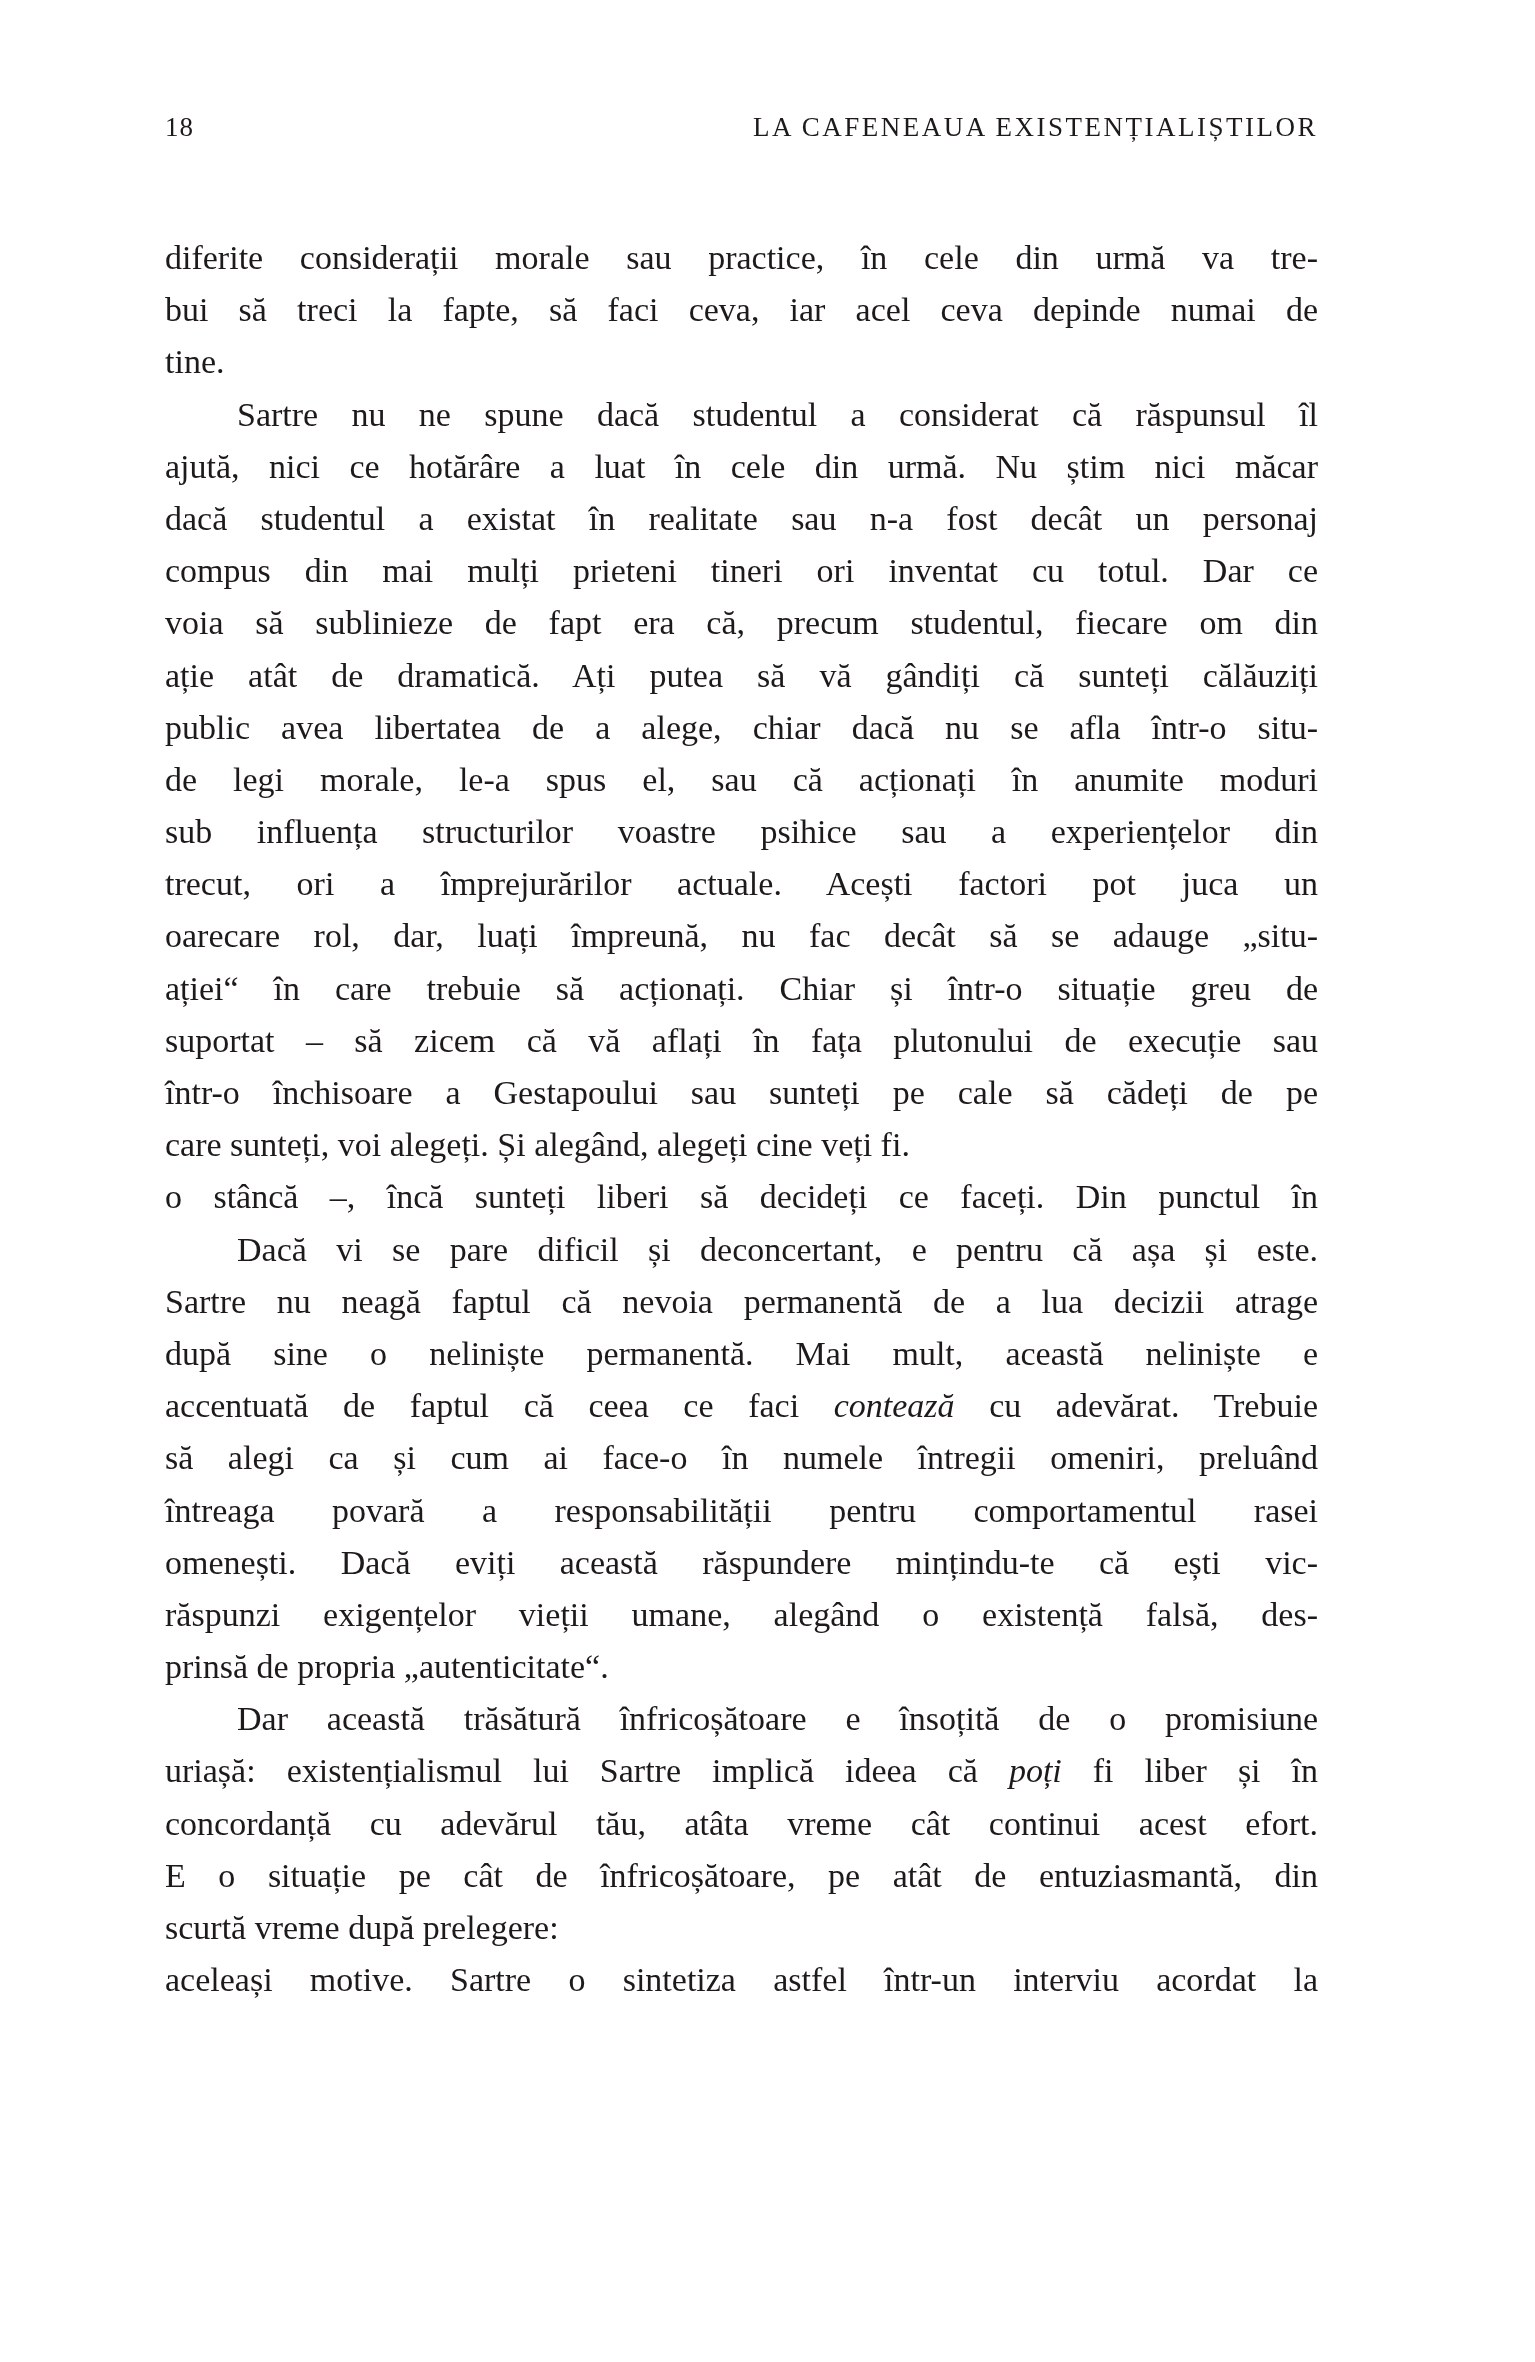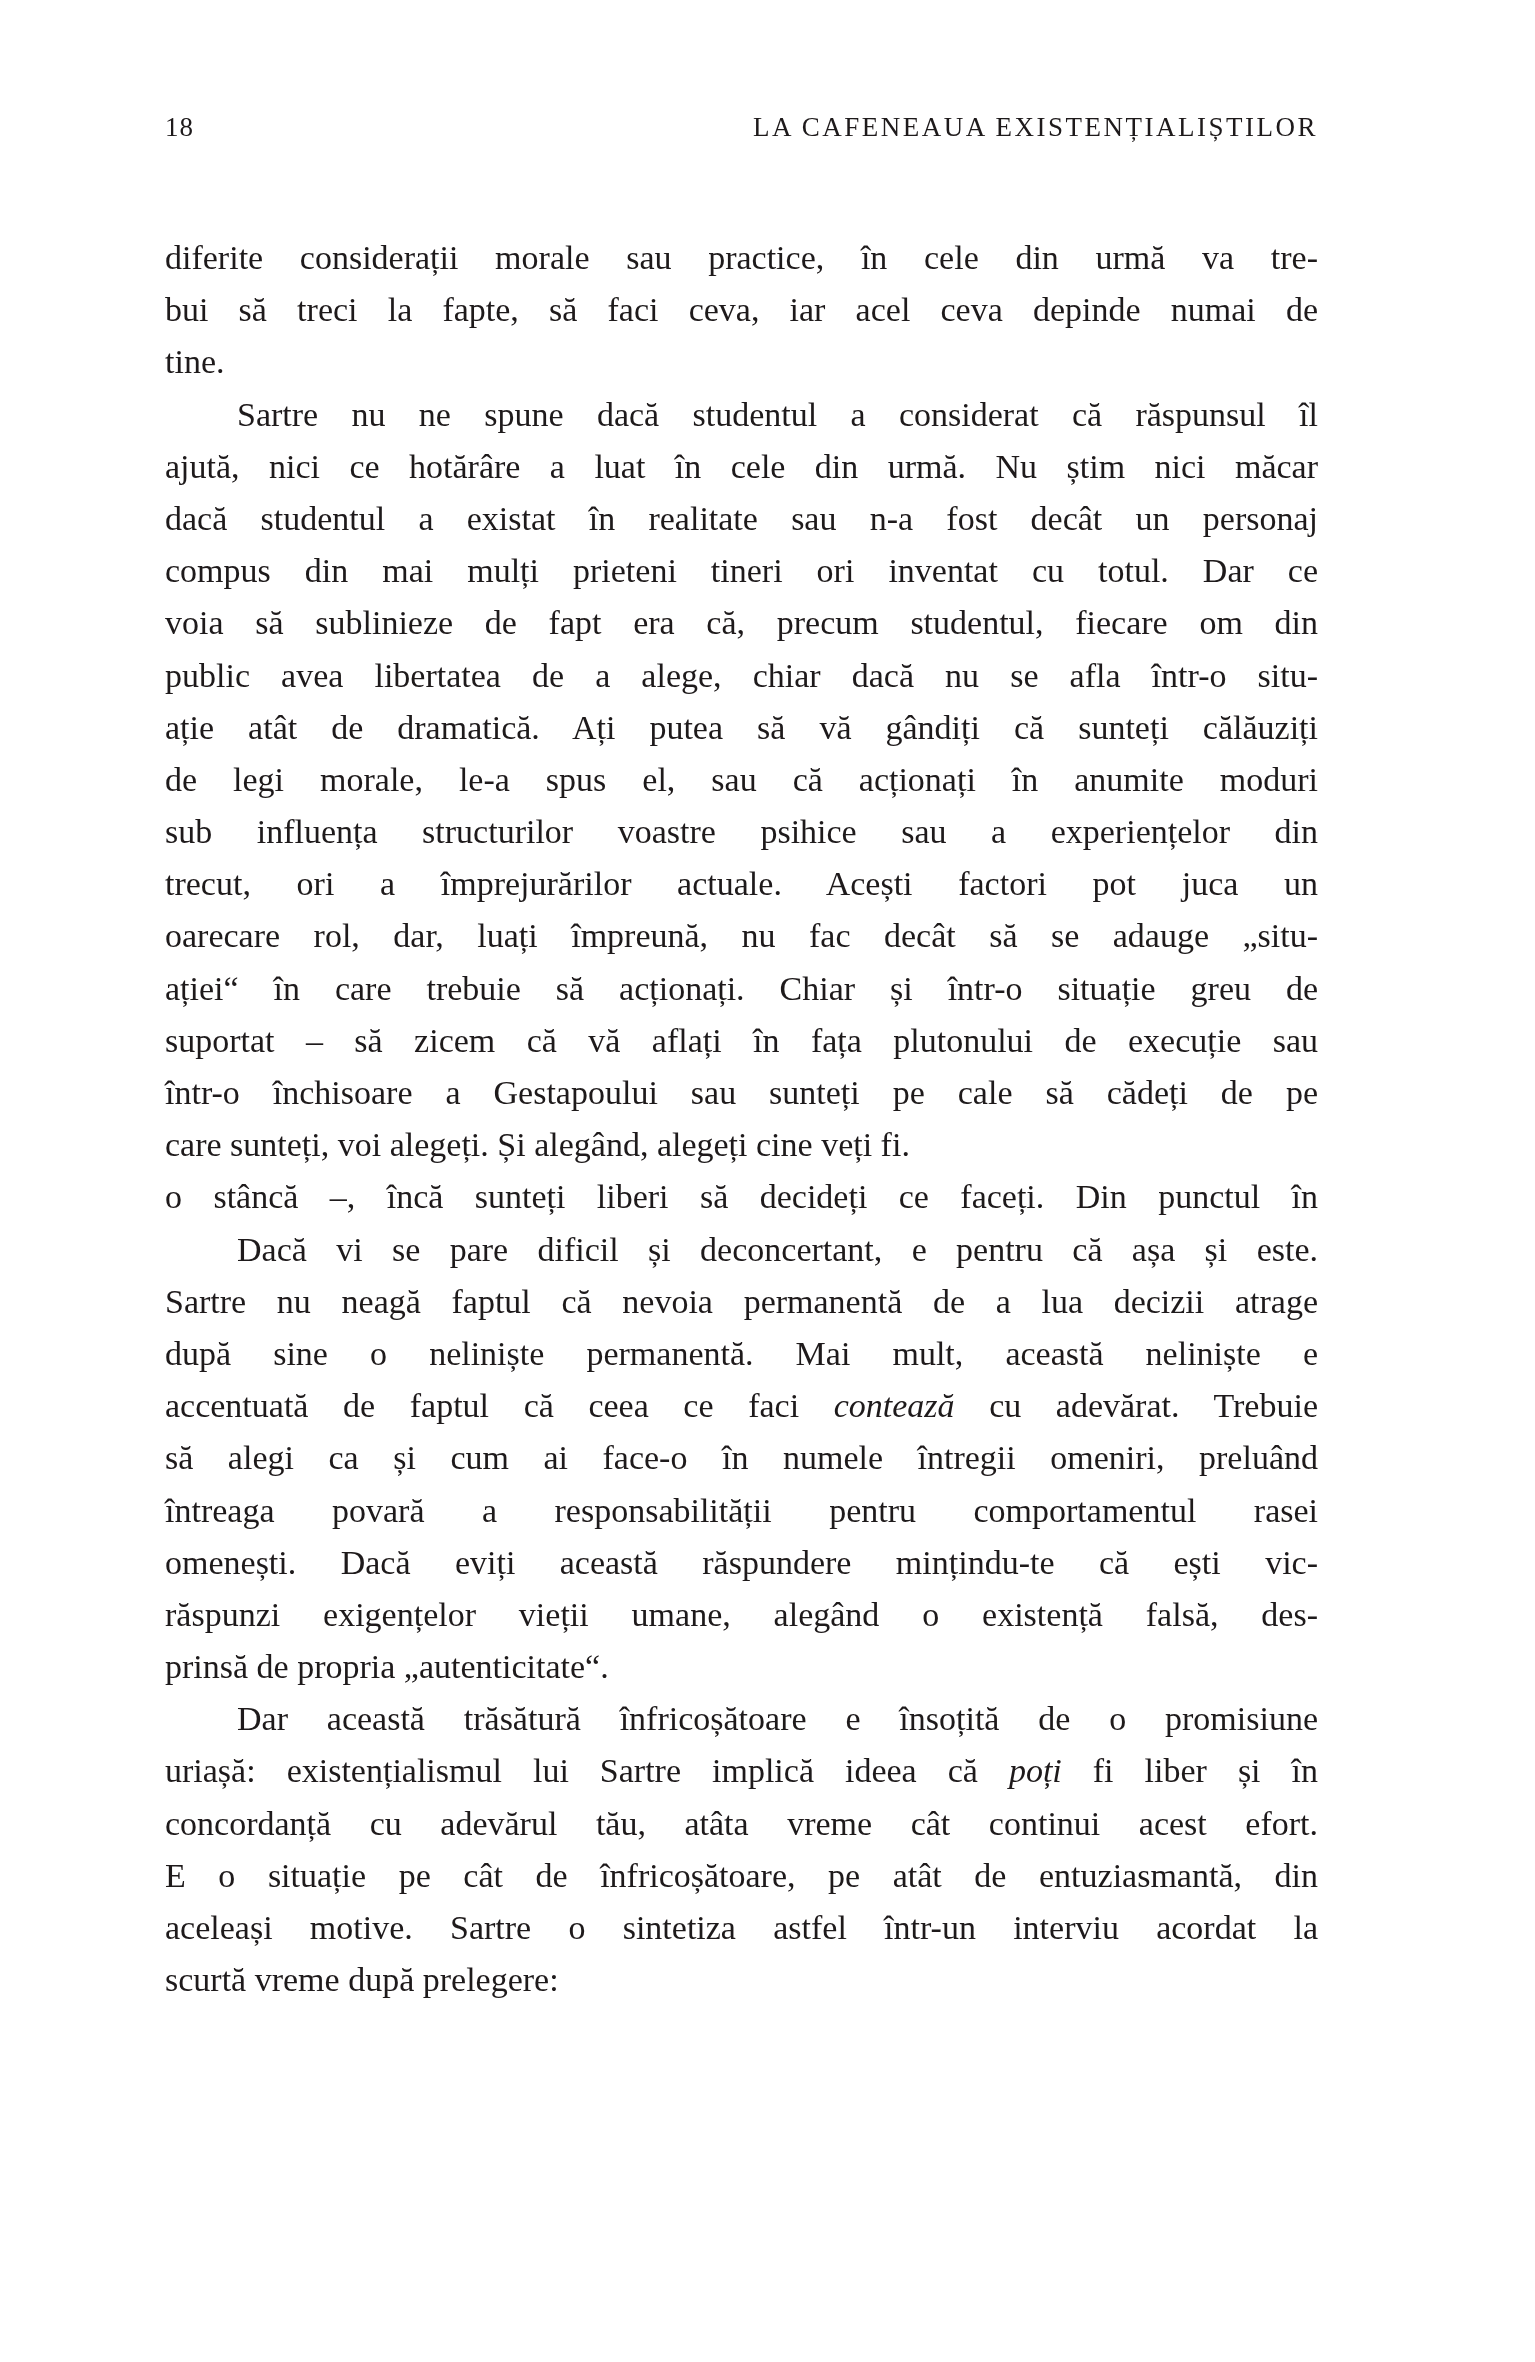--- a/index.html
+++ b/index.html
@@ -73,22 +73,22 @@
       <span class="line">diferite considerații morale sau practice, în cele din urmă va tre-</span>
       <span class="line">bui să treci la fapte, să faci ceva, iar acel ceva depinde numai de</span>
       <span class="line last">tine.</span>
     </div>
     <div>
       <span class="line indent">Sartre nu ne spune dacă studentul a considerat că răspunsul îl</span>
       <span class="line">ajută, nici ce hotărâre a luat în cele din urmă. Nu știm nici măcar</span>
       <span class="line">dacă studentul a existat în realitate sau n-a fost decât un personaj</span>
       <span class="line">compus din mai mulți prieteni tineri ori inventat cu totul. Dar ce</span>
       <span class="line">voia să sublinieze de fapt era că, precum studentul, fiecare om din</span>
+      <span class="line">ație atât de dramatică. Ați putea să vă gândiți că sunteți călăuziți</span>
       <span class="line">public avea libertatea de a alege, chiar dacă nu se afla într-o situ-</span>
-      <span class="line">ație atât de dramatică. Ați putea să vă gândiți că sunteți călăuziți</span>
       <span class="line">de legi morale, le-a spus el, sau că acționați în anumite moduri</span>
       <span class="line">sub influența structurilor voastre psihice sau a experiențelor din</span>
       <span class="line">trecut, ori a împrejurărilor actuale. Acești factori pot juca un</span>
       <span class="line">oarecare rol, dar, luați împreună, nu fac decât să se adauge „situ-</span>
       <span class="line">ației“ în care trebuie să acționați. Chiar și într-o situație greu de</span>
       <span class="line">suportat – să zicem că vă aflați în fața plutonului de execuție sau</span>
       <span class="line">într-o închisoare a Gestapoului sau sunteți pe cale să cădeți de pe</span>
       <span class="line last">care sunteți, voi alegeți. Și alegând, alegeți cine veți fi.</span>
       <span class="line">o stâncă –, încă sunteți liberi să decideți ce faceți. Din punctul în</span>
     </div>
@@ -101,16 +101,16 @@
       <span class="line">întreaga povară a responsabilității pentru comportamentul rasei</span>
       <span class="line">omenești. Dacă eviți această răspundere mințindu-te că ești vic-</span>
       <span class="line">răspunzi exigențelor vieții umane, alegând o existență falsă, des-</span>
       <span class="line last">prinsă de propria „autenticitate“.</span>
     </div>
     <div>
       <span class="line indent">Dar această trăsătură înfricoșătoare e însoțită de o promisiune</span>
       <span class="line">uriașă: existențialismul lui Sartre implică ideea că <em>poți</em> fi liber și în</span>
       <span class="line">concordanță cu adevărul tău, atâta vreme cât continui acest efort.</span>
       <span class="line">E o situație pe cât de înfricoșătoare, pe atât de entuziasmantă, din</span>
+      <span class="line last">scurtă vreme după prelegere:</span>
       <span class="line">aceleași motive. Sartre o sintetiza astfel într-un interviu acordat la</span>
-      <span class="line last">scurtă vreme după prelegere:</span>
     </div>
   </div>
 
 </body></html>

